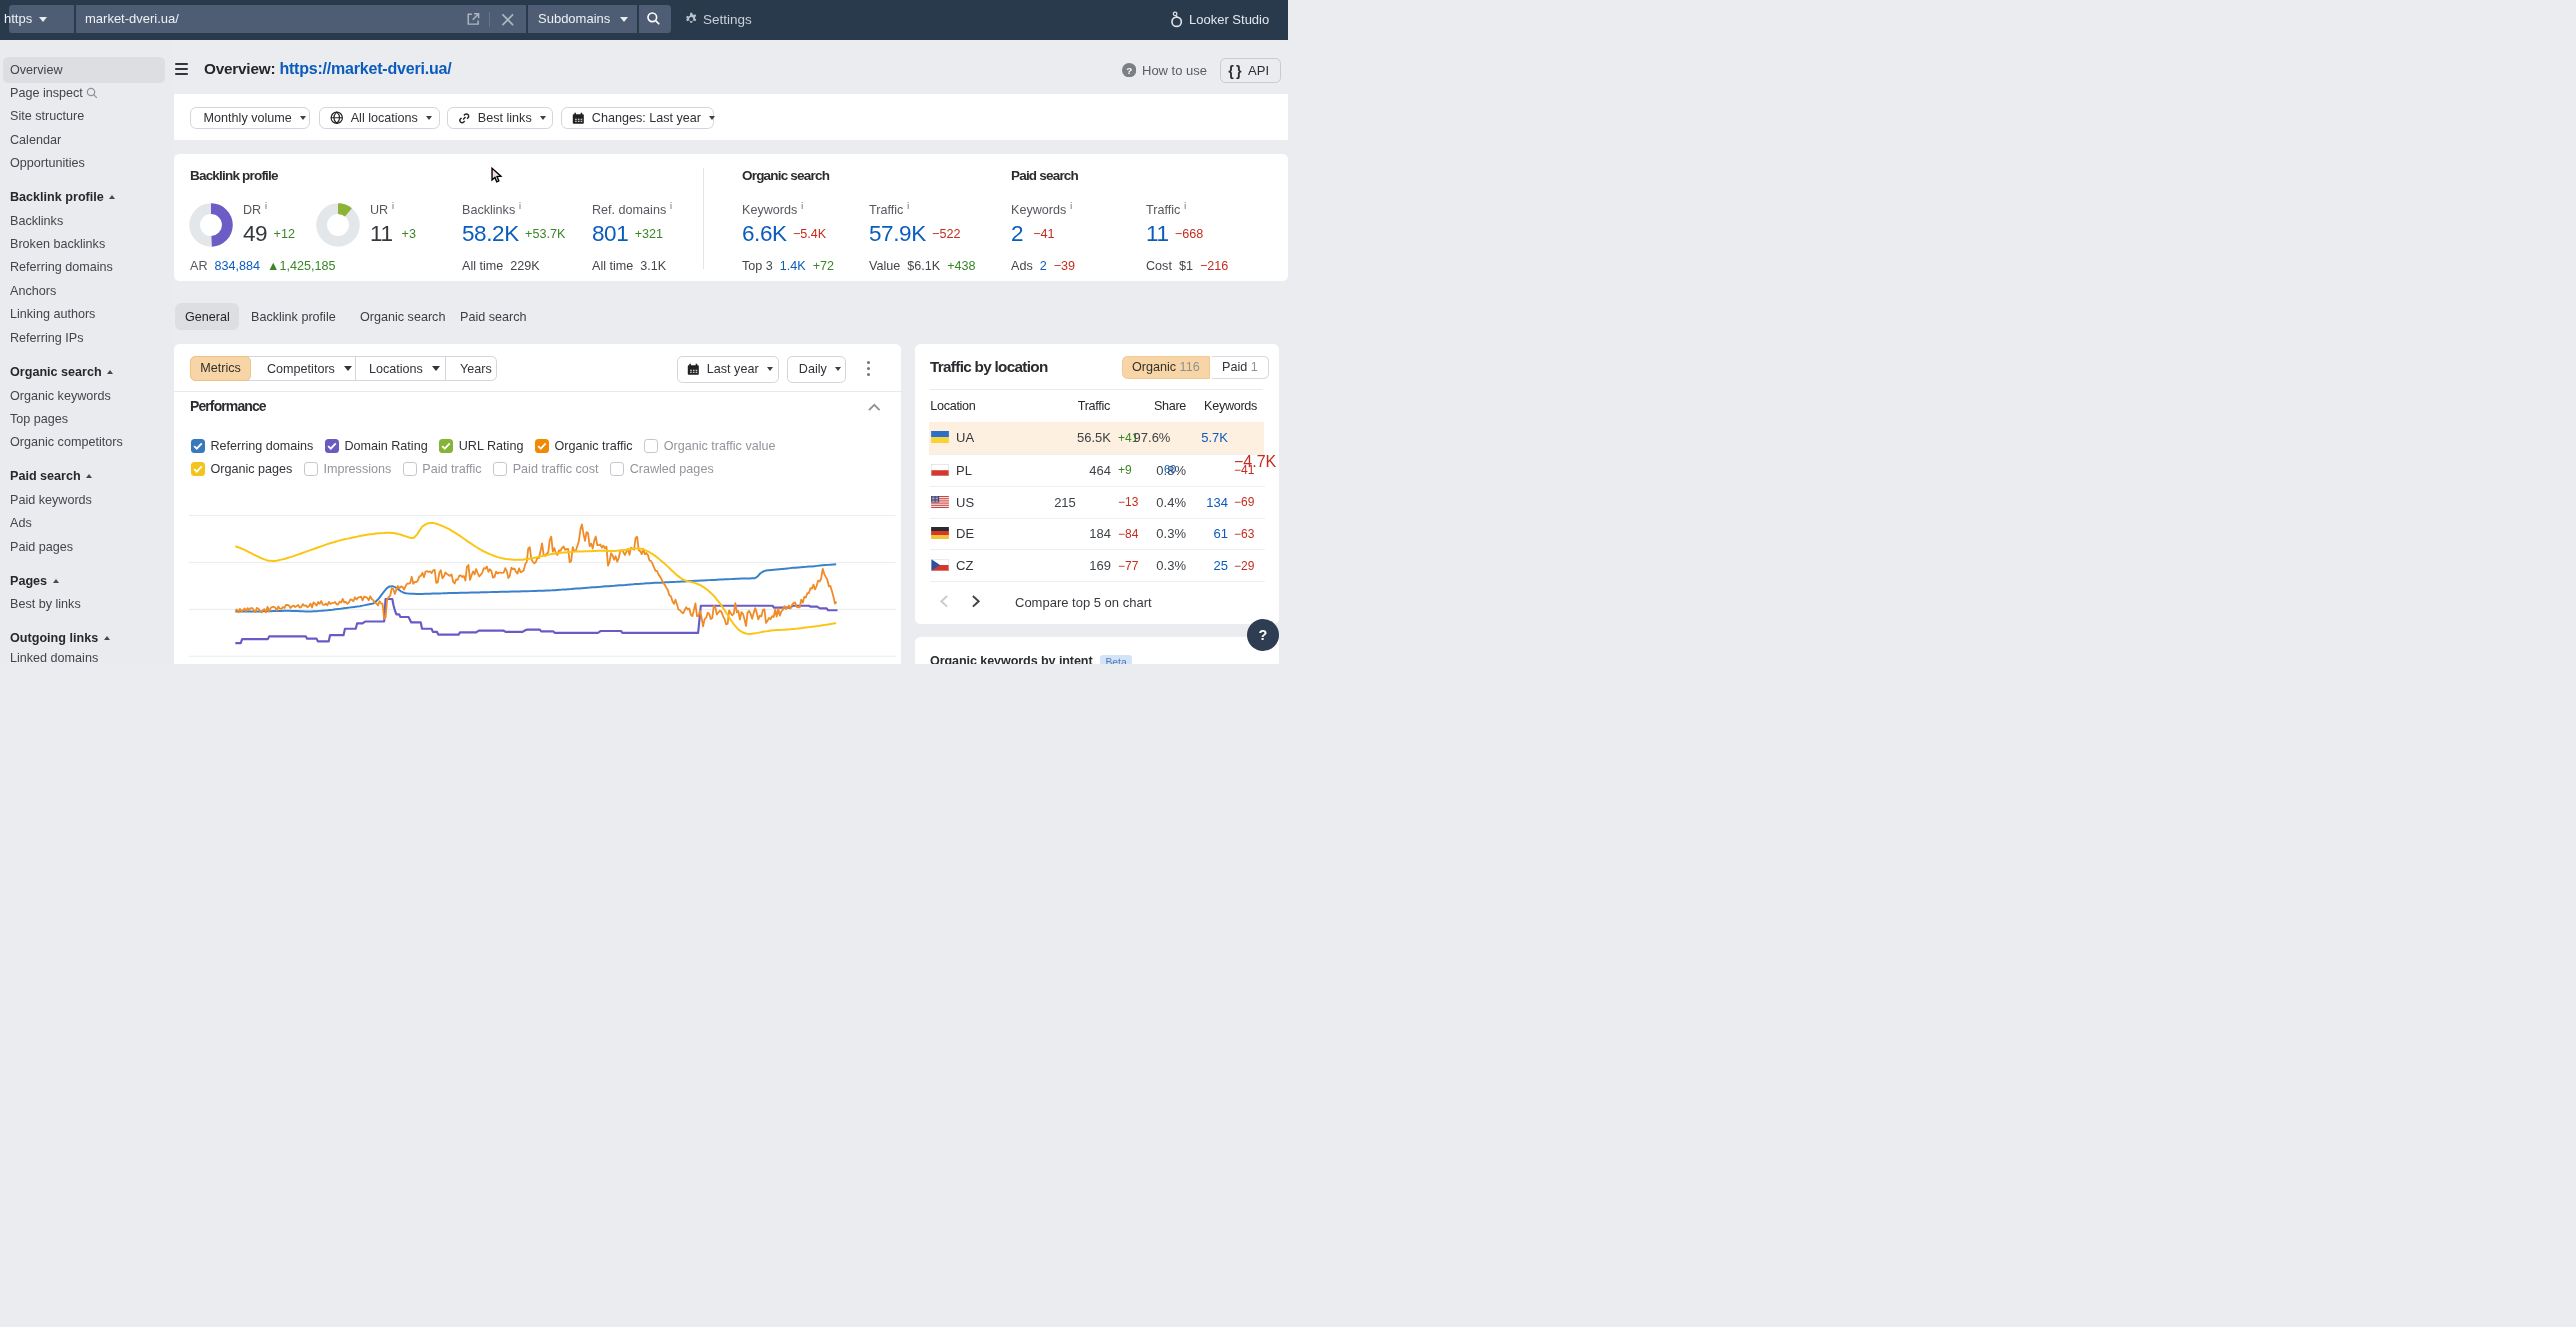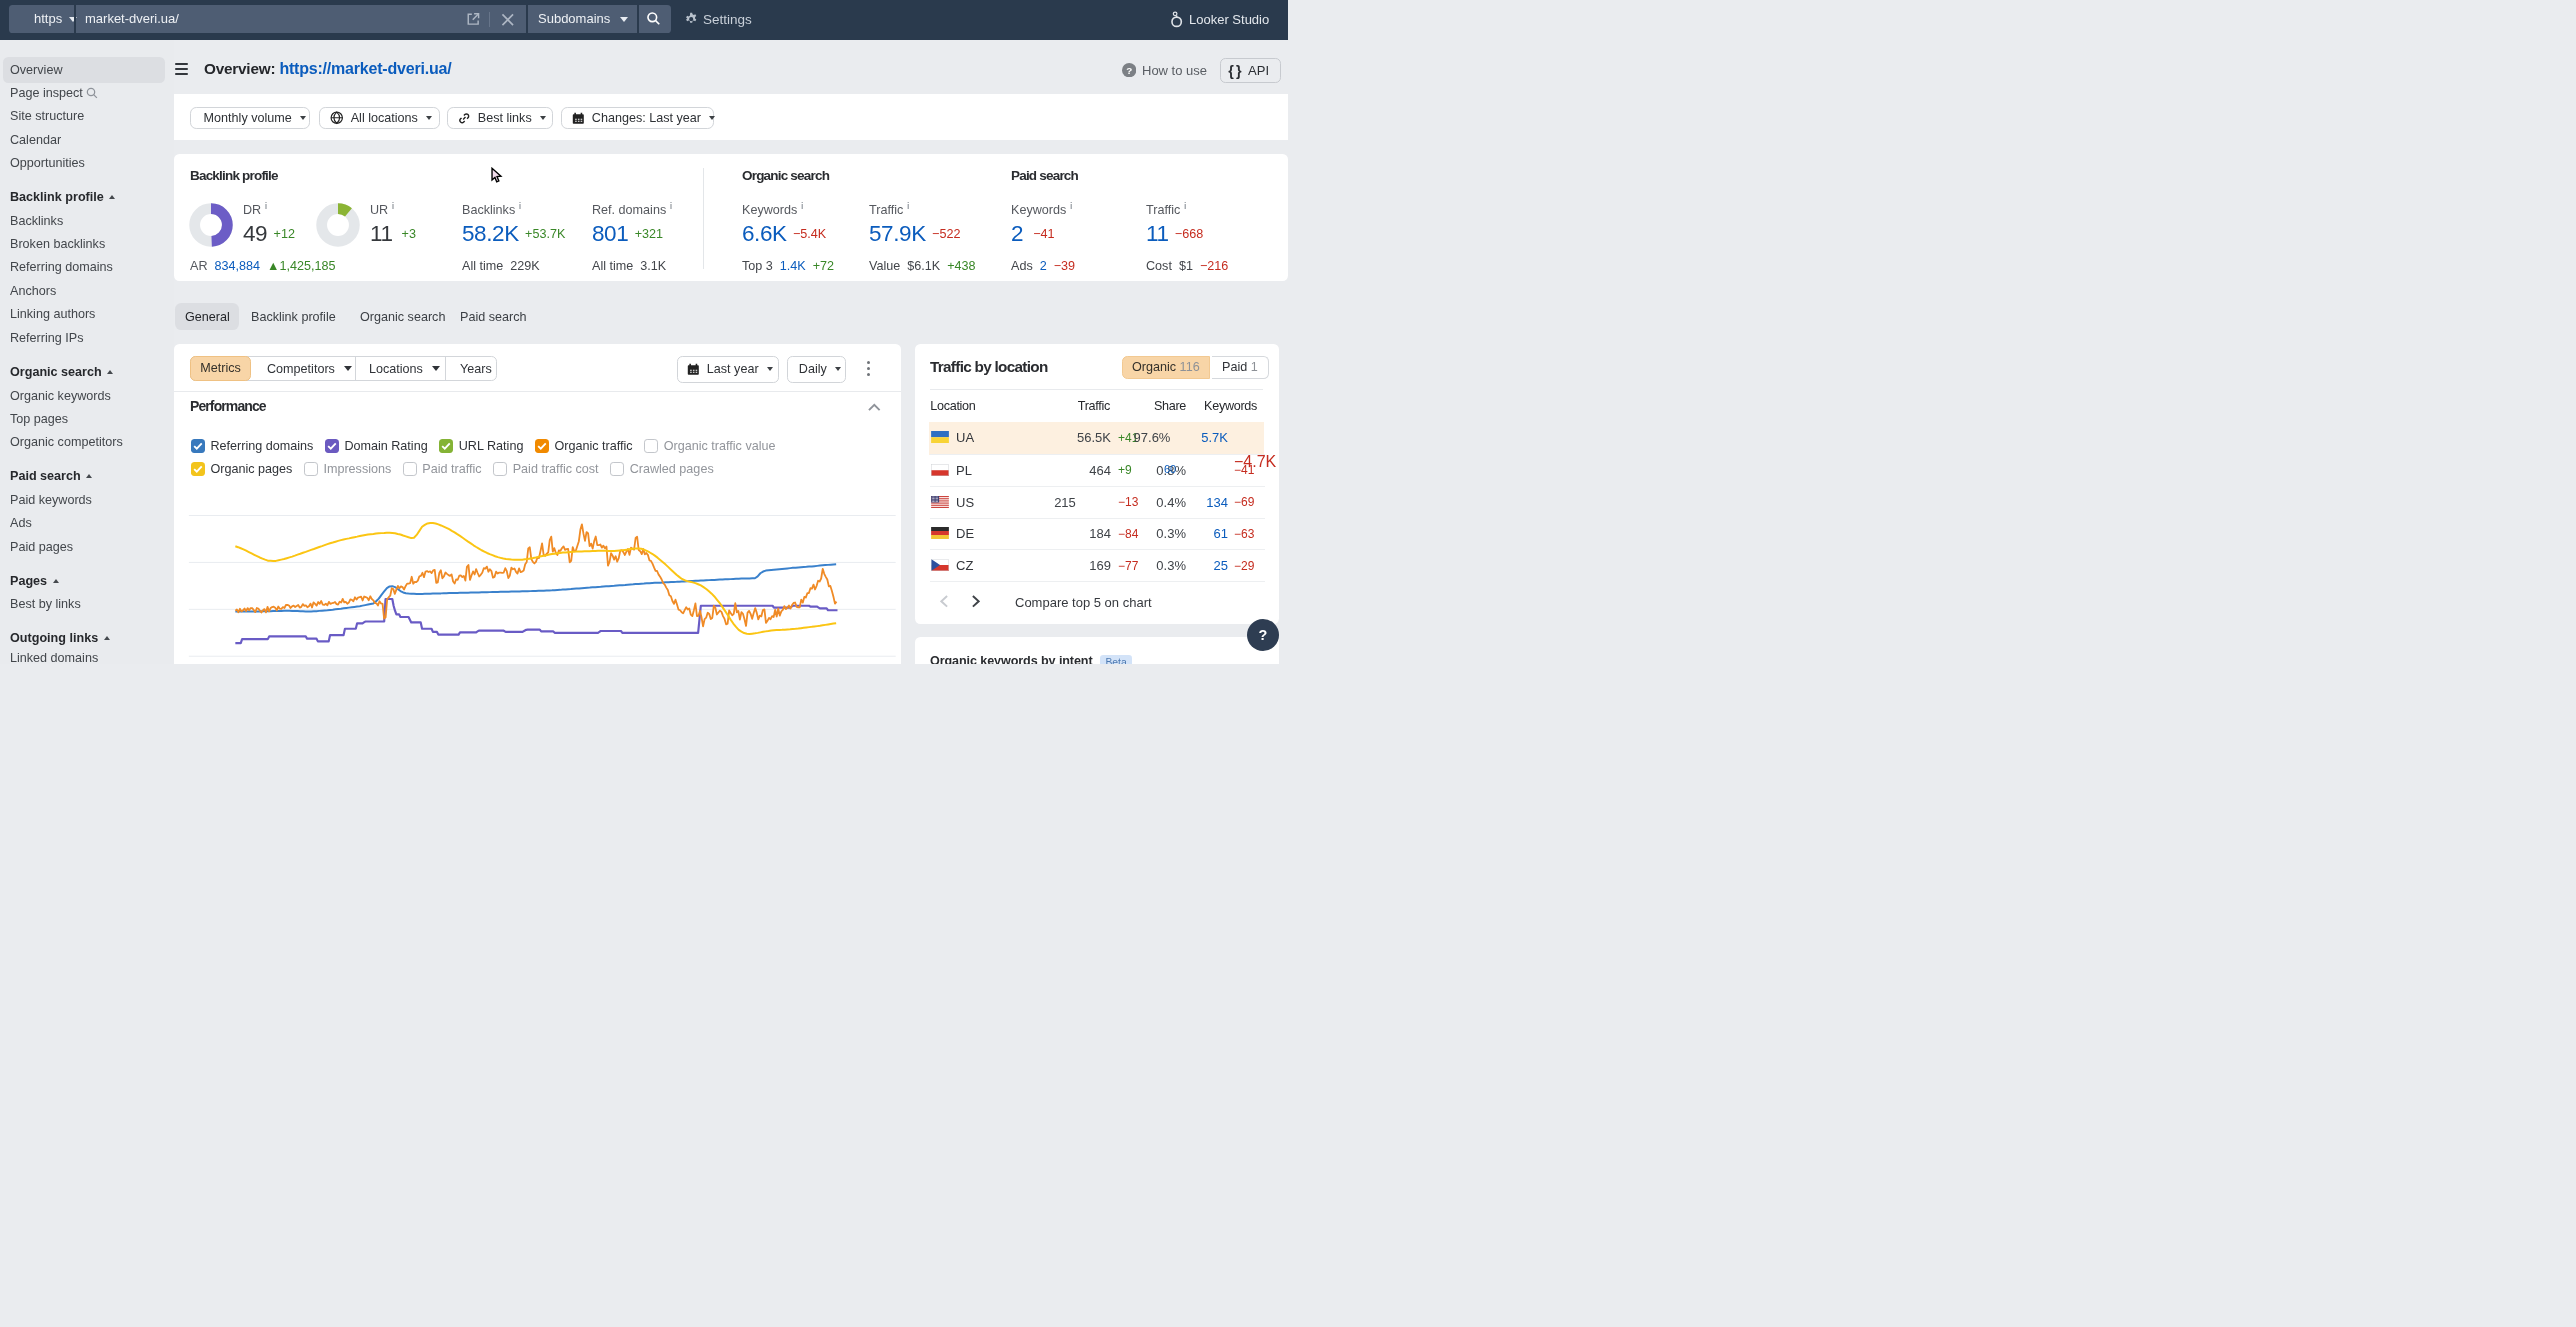--- a/index.html
+++ b/index.html
@@ -46,21 +46,21 @@
 .red{color:#c52c1f}
 .blu{color:#0b5cbd}
 .msub{position:absolute;font-size:12.6px;color:#43464b;white-space:nowrap}
 .shead{position:absolute;font-size:13.5px;font-weight:bold;color:#2a2c30;letter-spacing:-0.8px;white-space:nowrap}
 </style></head><body>
 
 <div id="topbar">
   <div class="seg" id="useg"></div>
   <div class="seg" id="subseg"></div>
   <div class="seg" id="srchseg"></div>
-  <div class="segtxt" style="left:34px">https<span class="caret"></span></div>
+  <div class="segtxt" style="left:4px">https<span class="caret"></span></div>
   <div class="segtxt" style="left:85px">market-dveri.ua/</div>
   <svg class="icon" style="left:466px;top:12px" width="14.4" height="14.4" viewBox="0 0 16 16" fill="none" stroke="#aeb7c4" stroke-width="1.6">
       <path d="M6.5 2.5H2.5v11h11V9.5"></path>
       <path d="M9 2h5v5"></path>
       <path d="M14 2L7.5 8.5"></path>
     </svg>
   <div class="vdiv" style="left:489px;top:11.7px;height:15.3px;background:#67758a;width:1.4px"></div>
   <svg class="icon" style="left:501px;top:13px" width="13.5" height="13.5" viewBox="0 0 14 14" stroke="#aeb7c4" stroke-width="1.7">
       <path d="M1.5 1.5L12.5 12.5M12.5 1.5L1.5 12.5"></path>
     </svg>

